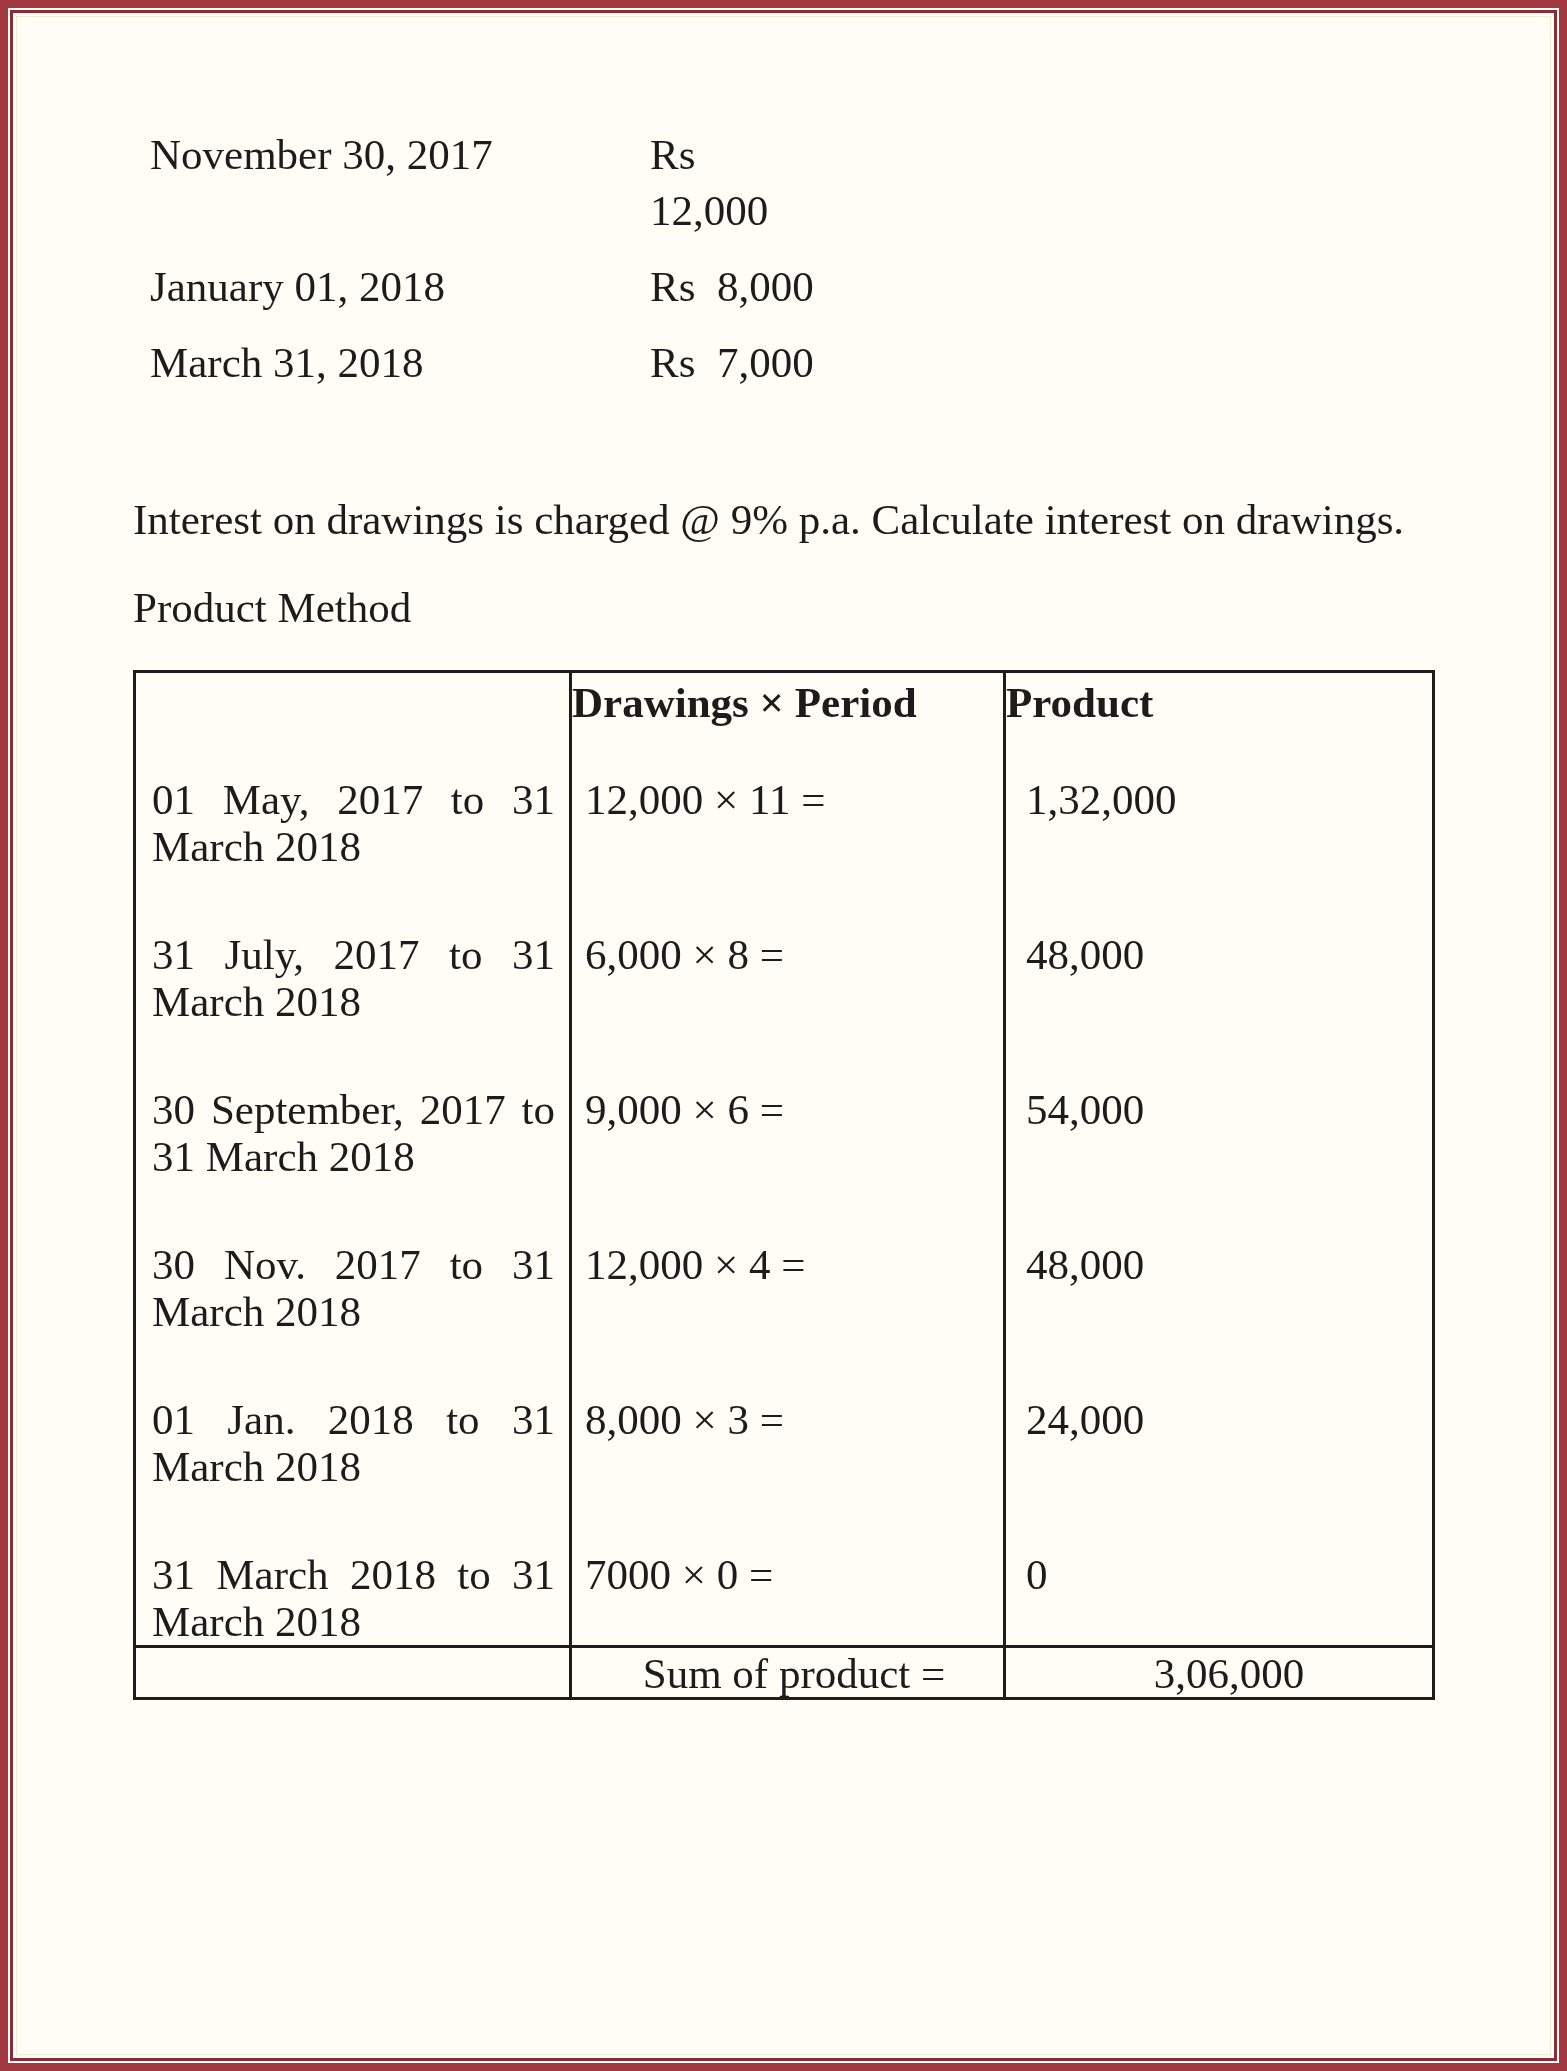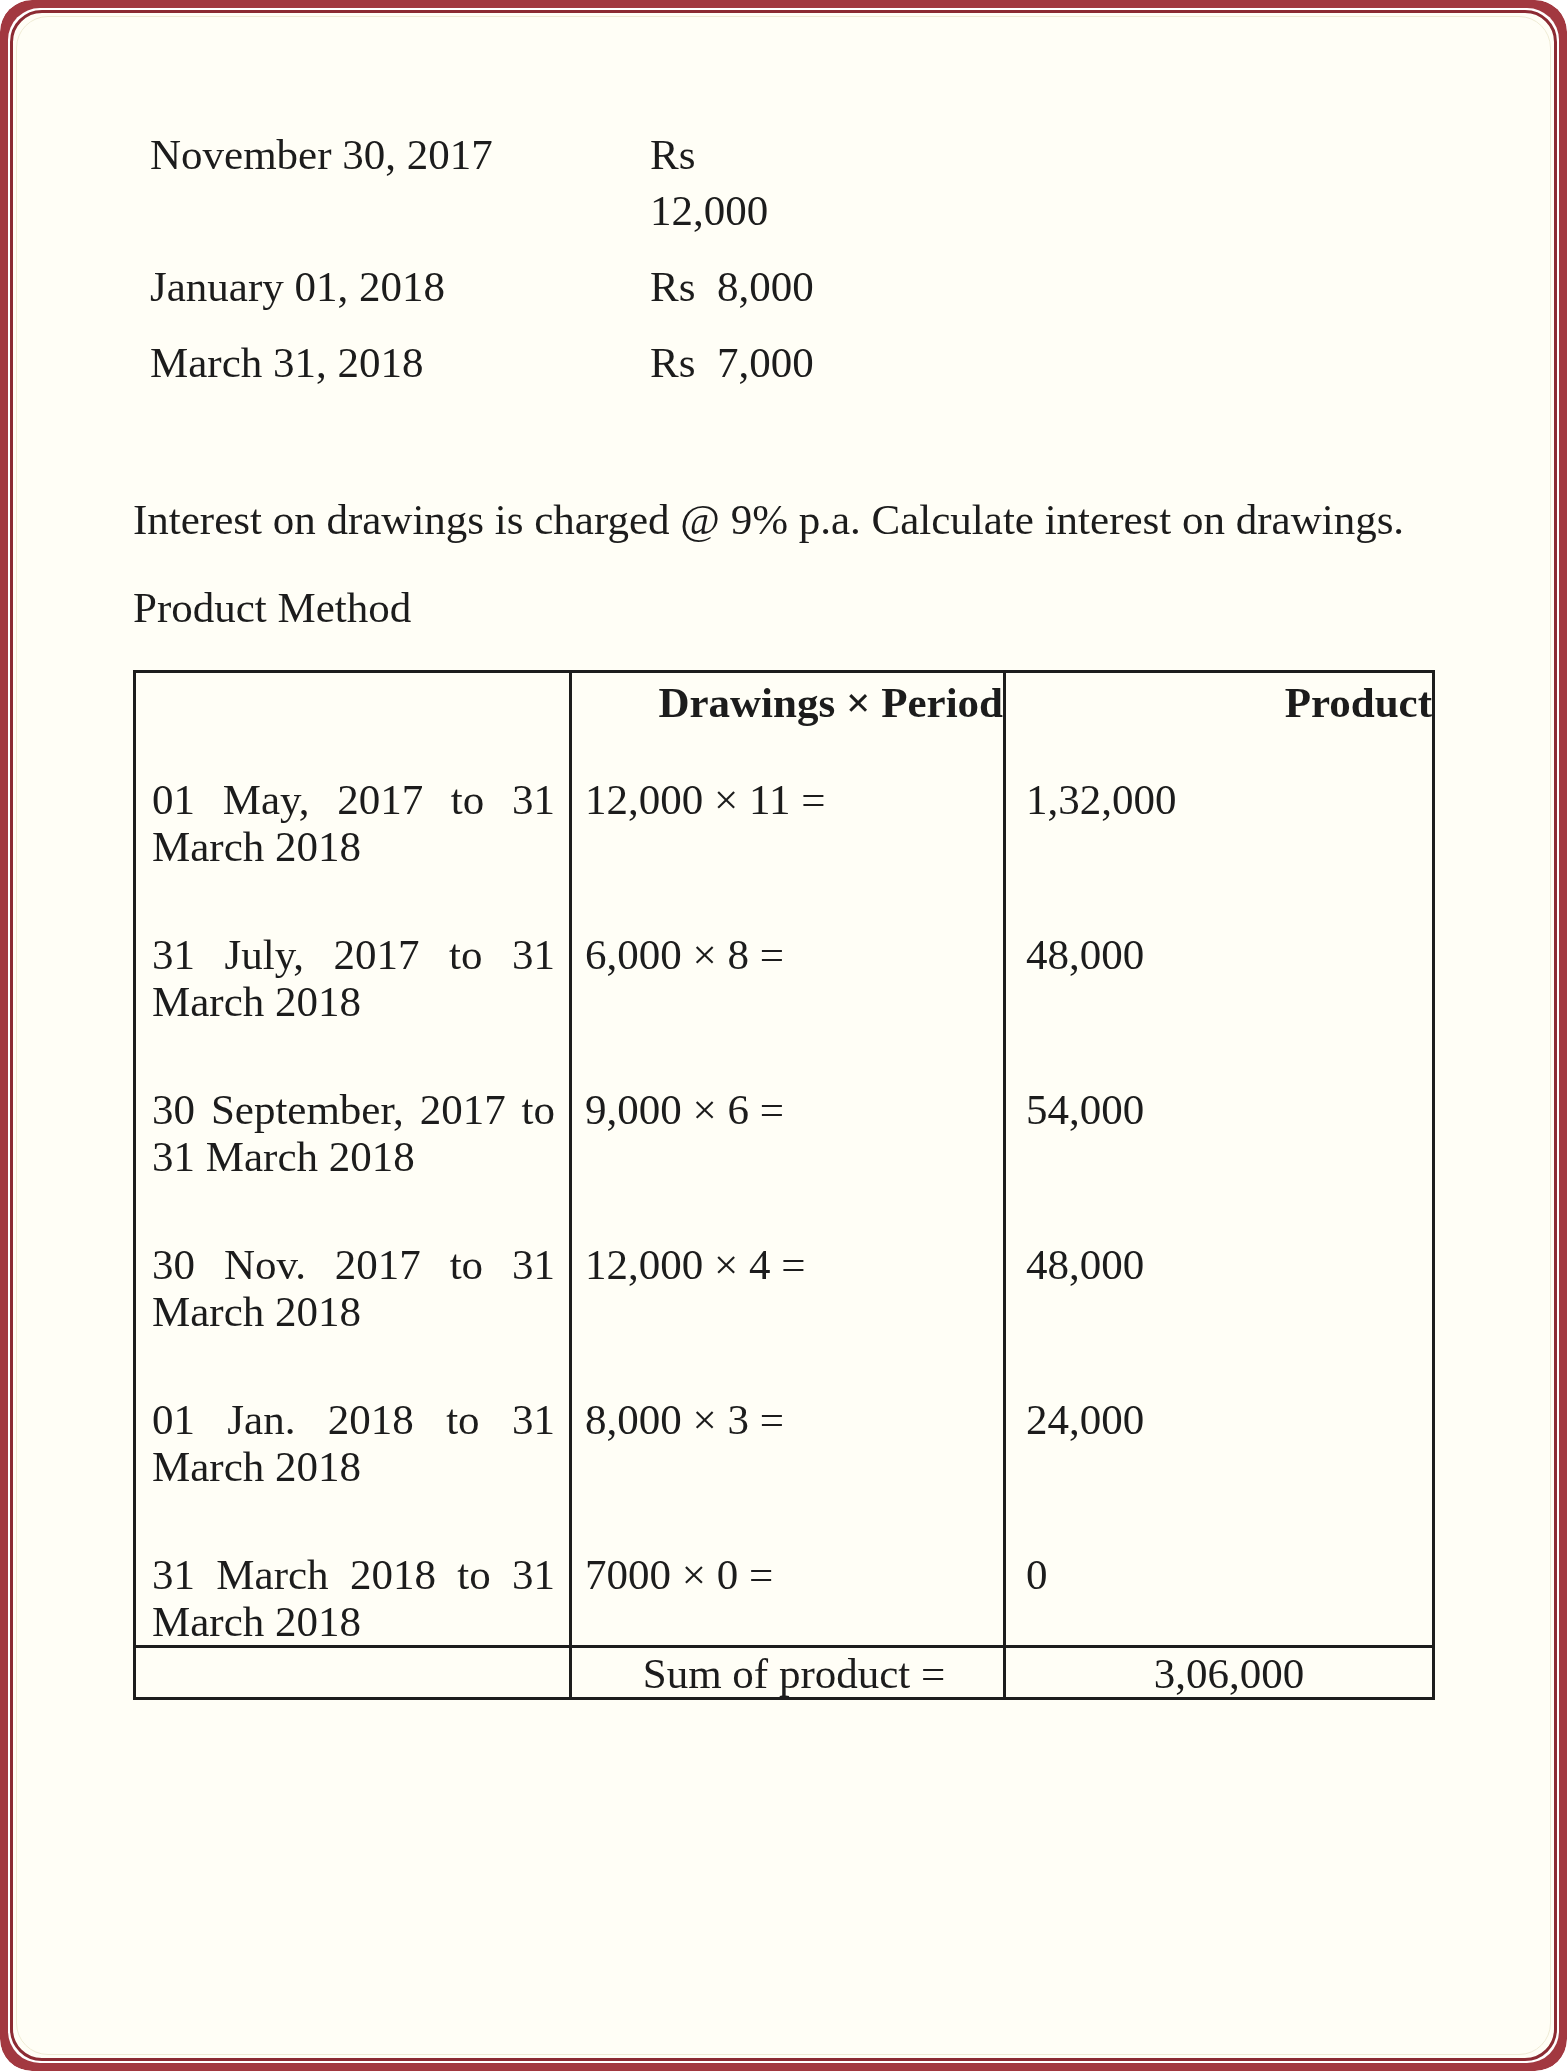--- a/index.html
+++ b/index.html
@@ -1,15 +1,15 @@
 <!DOCTYPE html>
 <html><head>
 <meta charset="utf-8">
 <style>
-  * { box-sizing: border-box; margin: 0; padding: 0; border-radius: 32px; }
+  * { box-sizing: border-box; margin: 0; padding: 0; }
   html, body { background: #ffffff; }
   body {
     font-family: "Liberation Serif", "DejaVu Serif", serif;
     color: #1c1c1c;
   }
 
   .page {
     width: 1567px;
     height: 2071px;
     background: #A23840;
@@ -60,21 +60,21 @@
     font-size: 43px;
     line-height: 47px;
   }
   .product-table th, .product-table td {
     vertical-align: top;
     font-weight: normal;
   }
   .product-table .c2, .product-table .c3 { border-left: 3px solid #1D1D1D; }
 
   .product-table tr.head { height: 104px; }
-  .product-table tr.head th { padding-top: 6px; font-weight: bold; text-align: right; margin-top: 40px; }
+  .product-table tr.head th { padding-top: 6px; font-weight: bold; text-align: left; margin-top: 40px; }
 
   .product-table tr.data { height: 155px; }
   .product-table tr.data.last { height: 93px; }
 
   .product-table td.c1 { padding: 0 14px 0 16px; text-align: justify; }
   .product-table td.c2 { padding-left: 13px; white-space: nowrap; }
   .product-table td.c3 { padding-left: 20px; white-space: nowrap; }
 
   .product-table tr.sum { height: 52px; text-align: center; }
   .product-table tr.sum td { border-top: 3px solid #1D1D1D; padding-top: 2px; }

